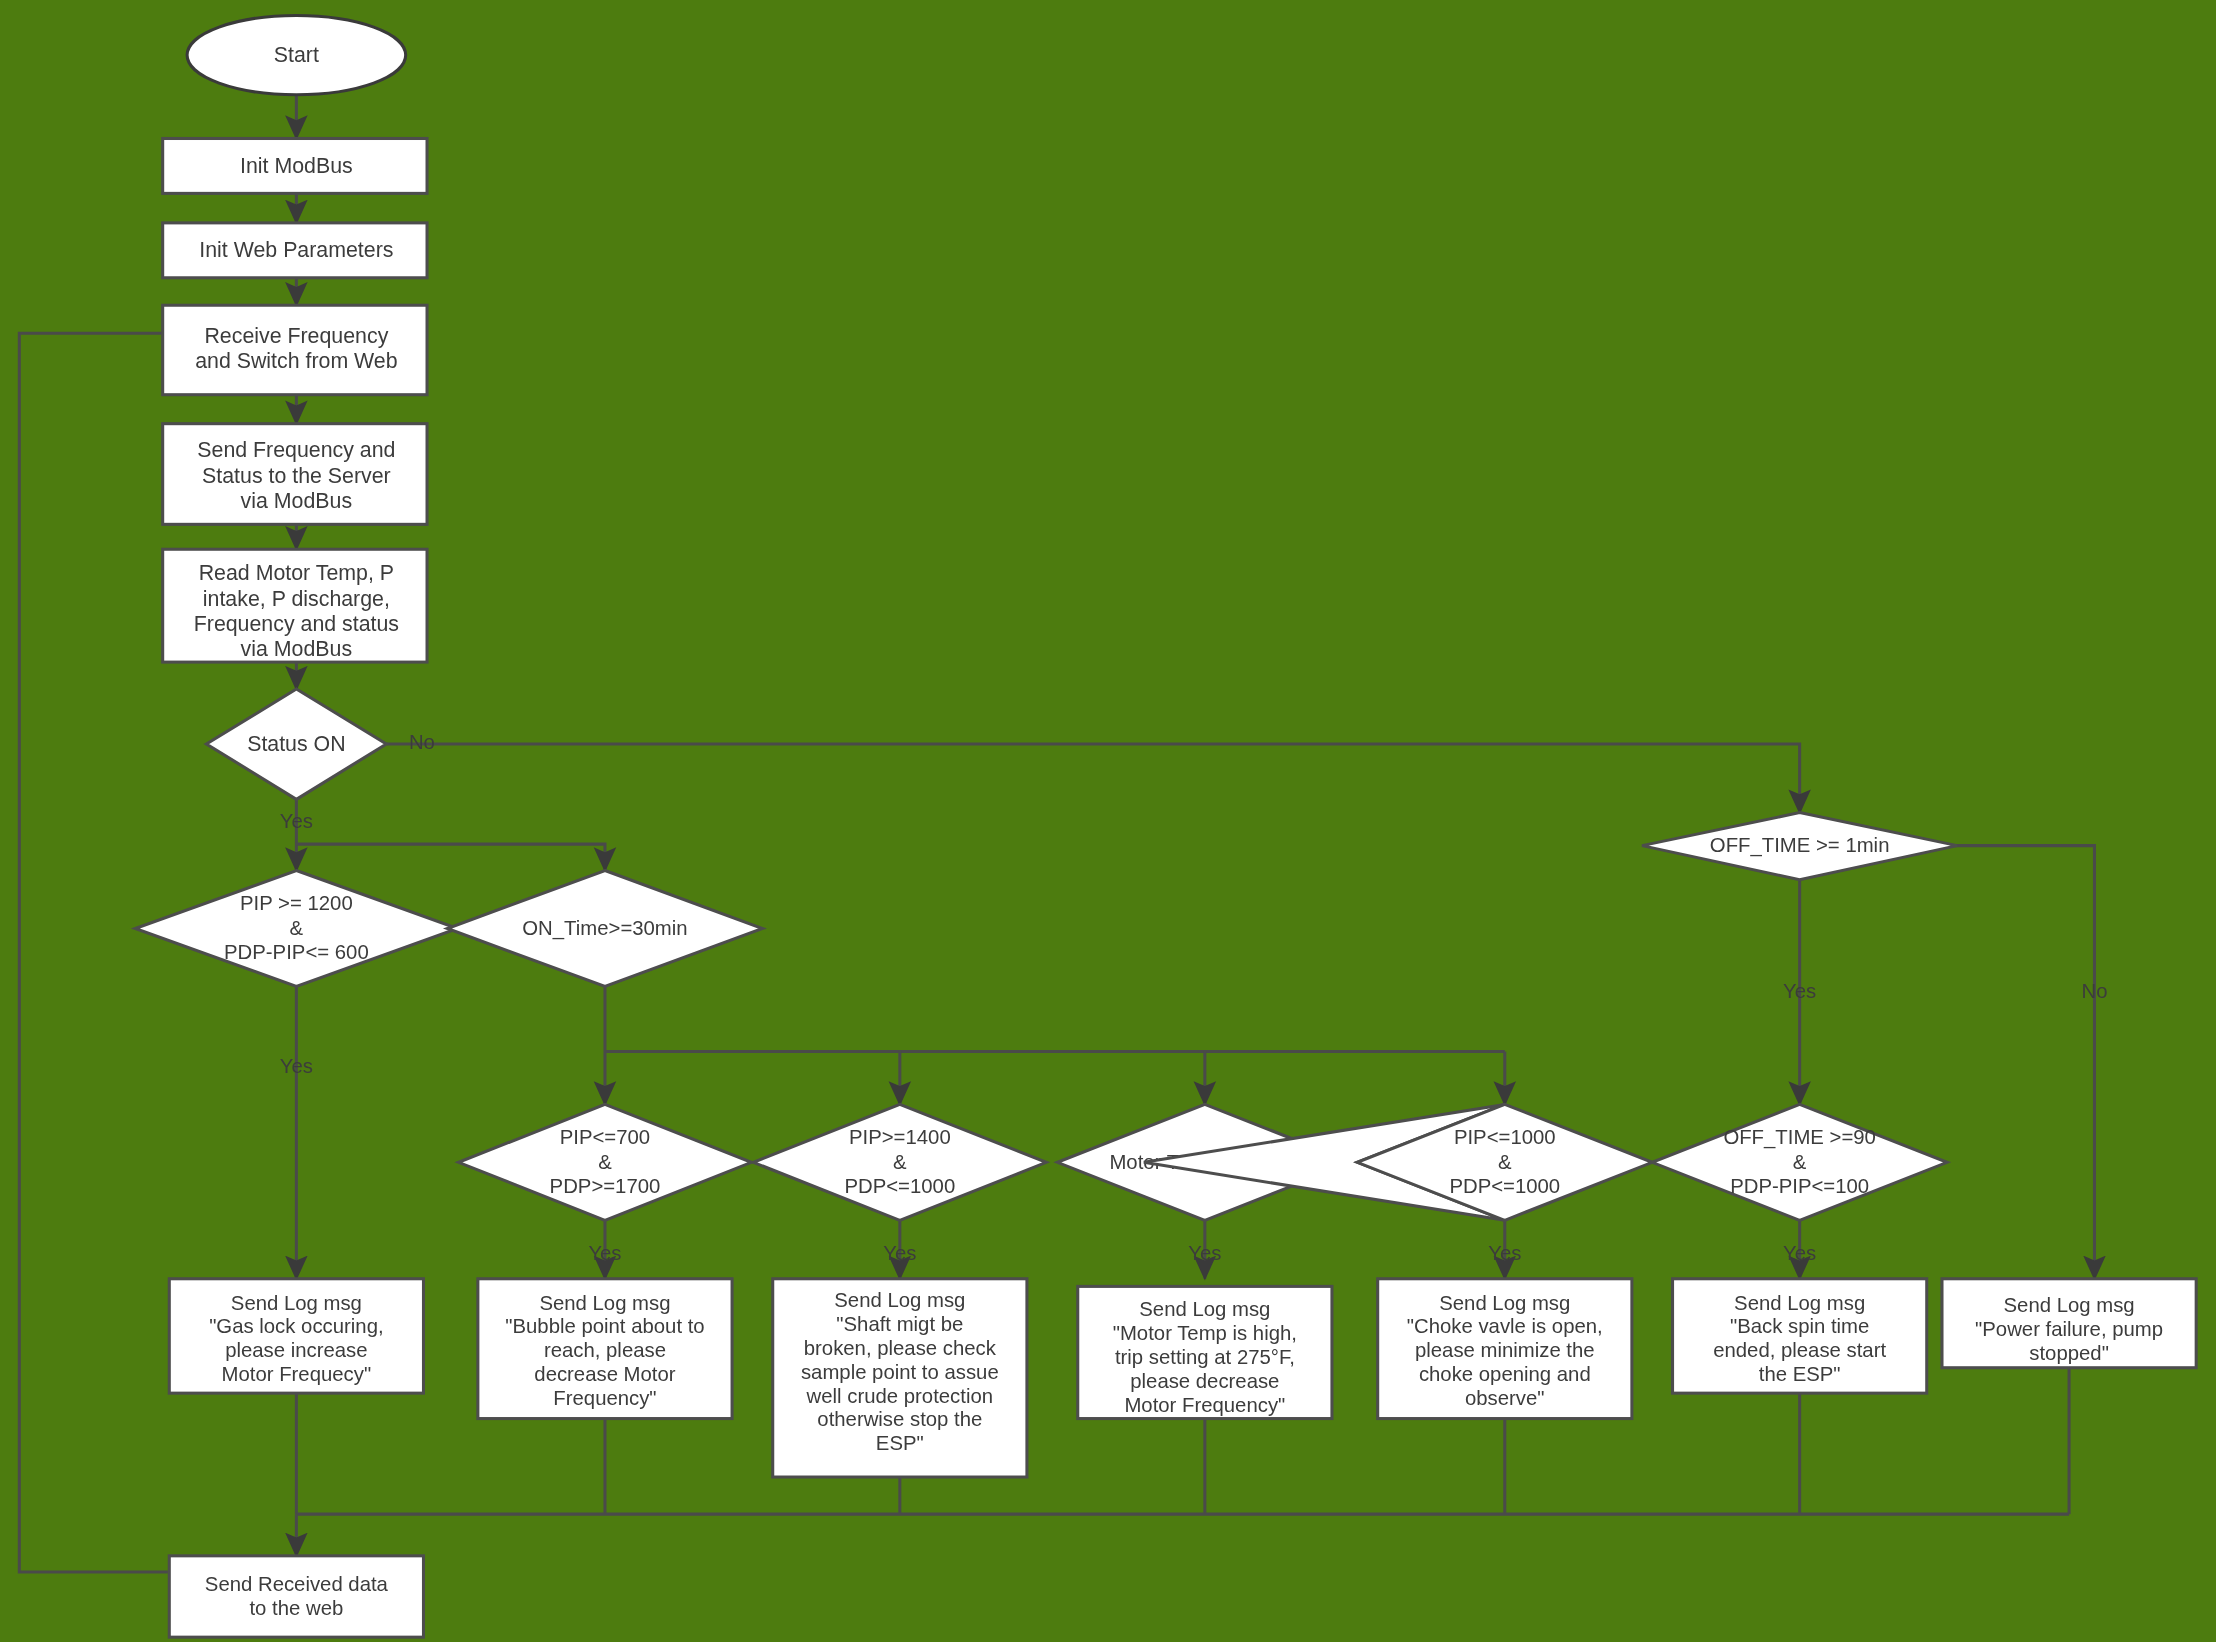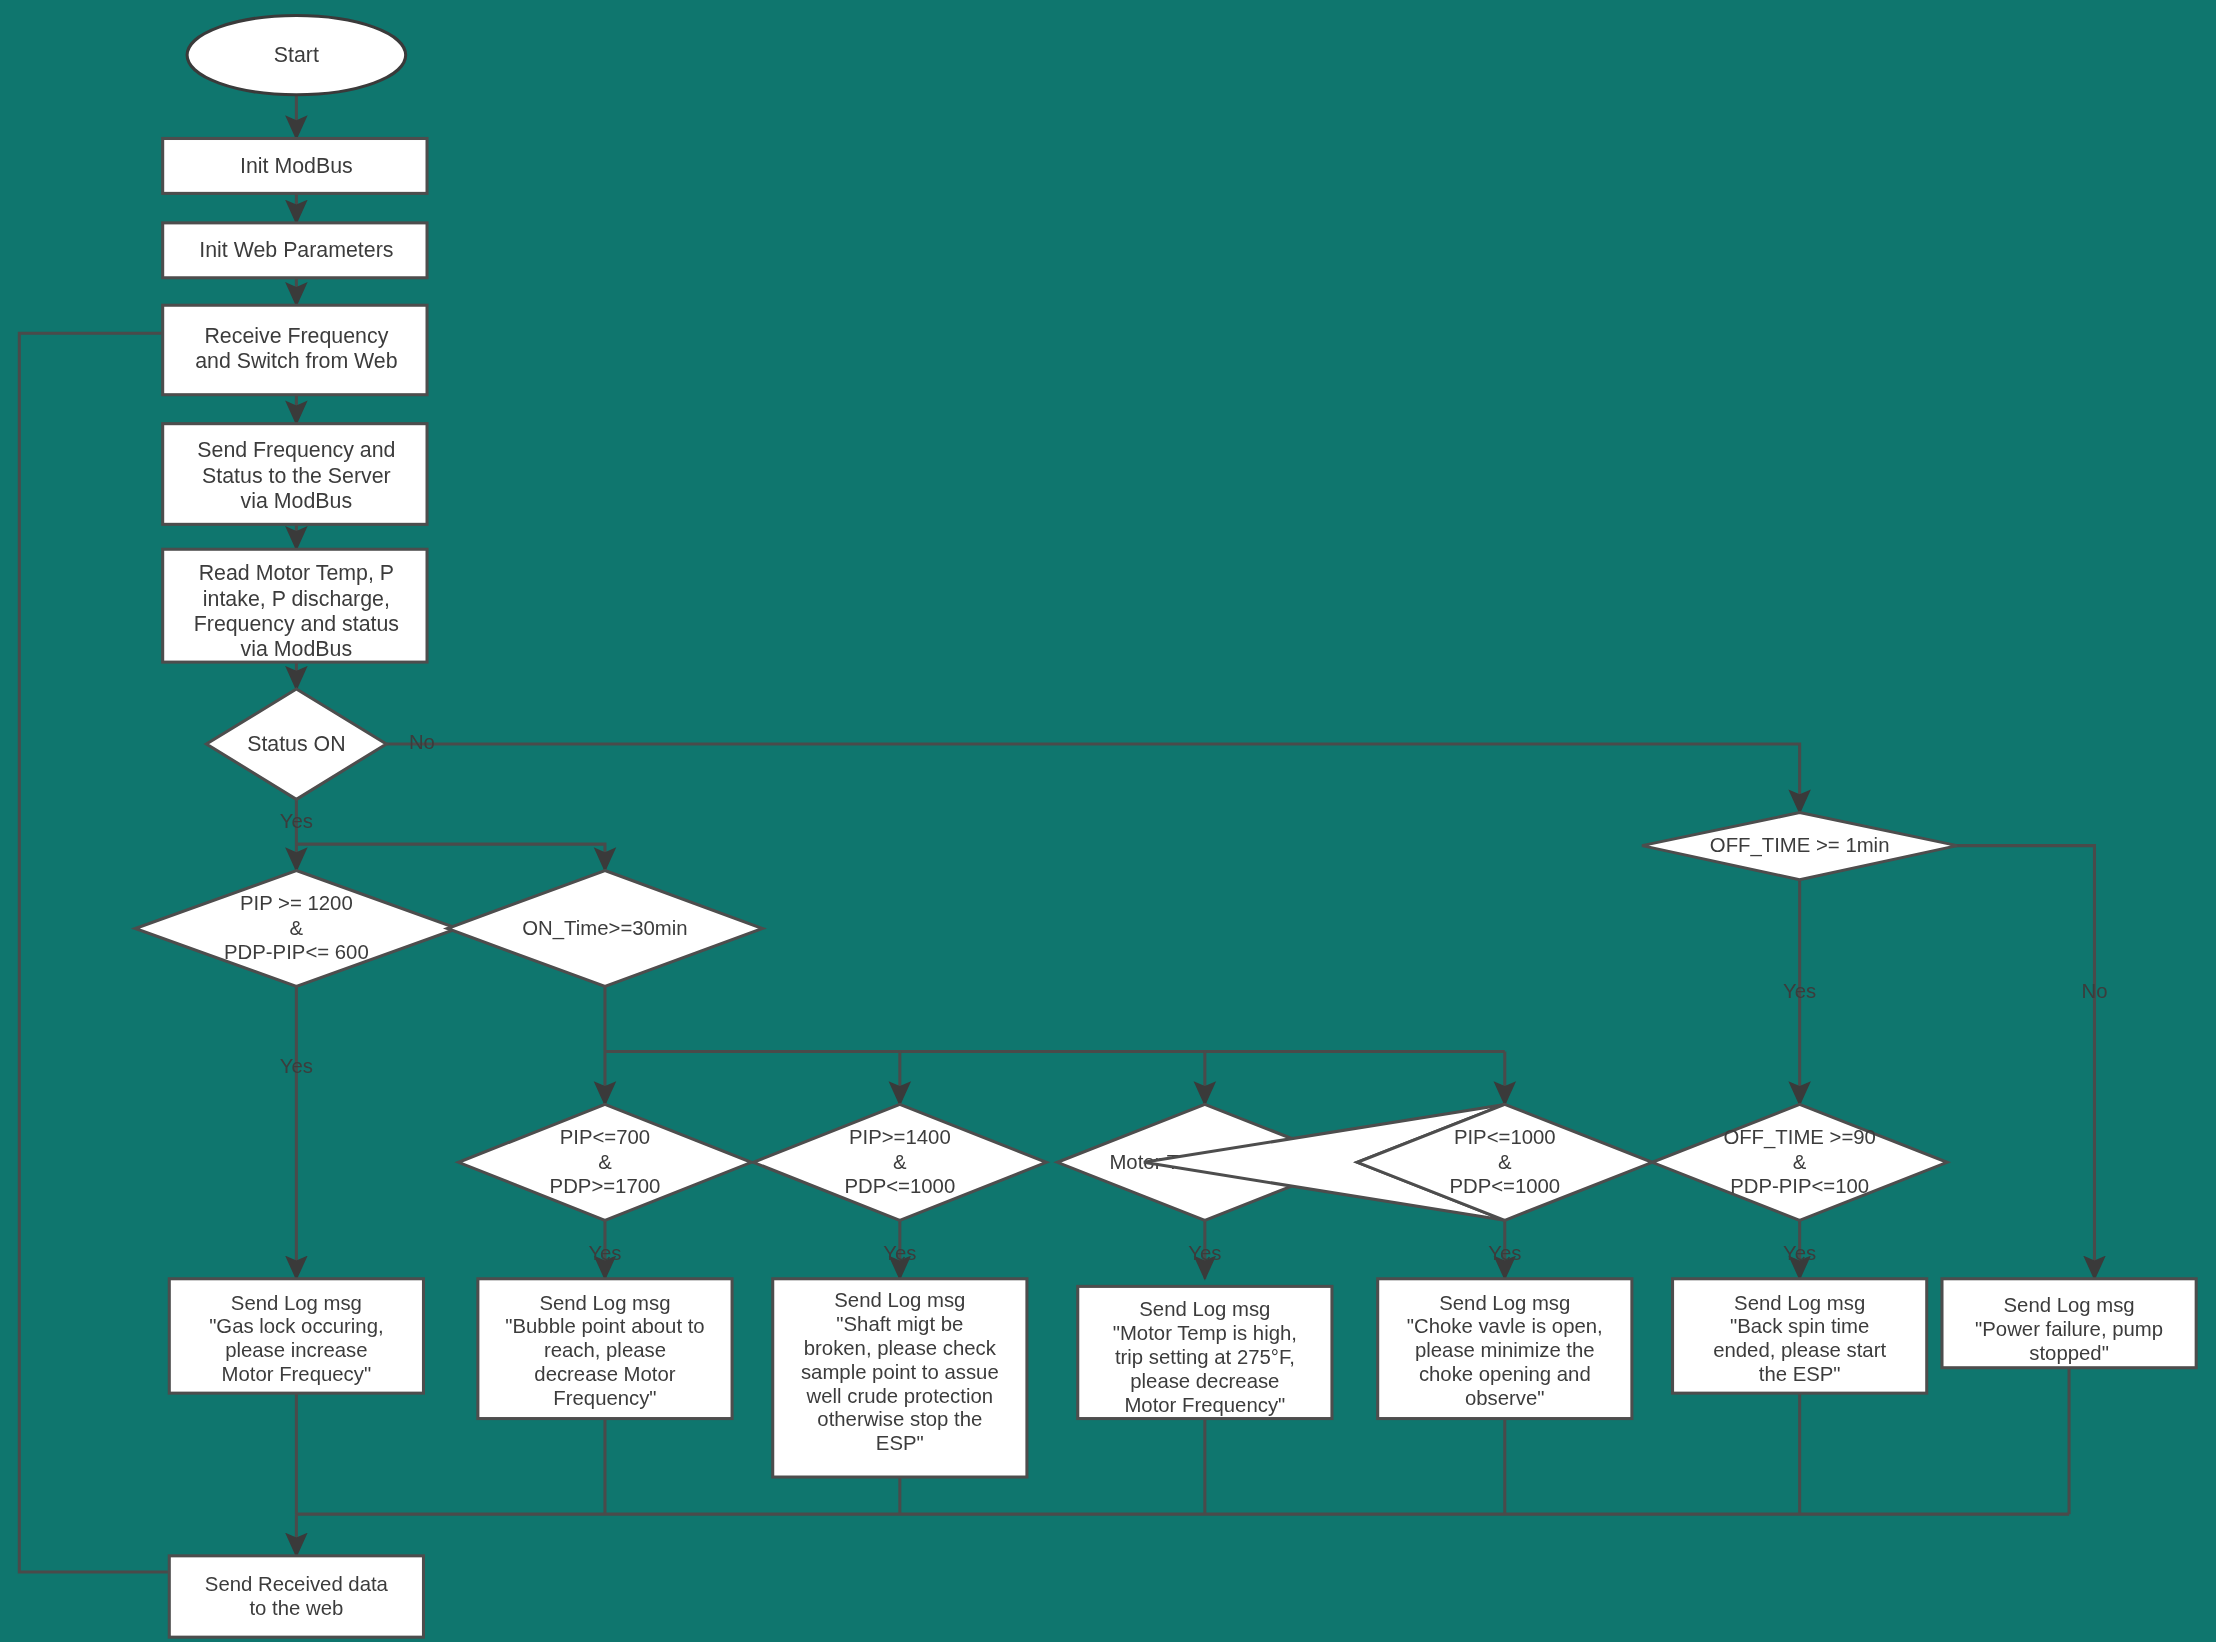--- a/index.html
+++ b/index.html
@@ -1,18 +1,18 @@
 <!DOCTYPE html>
 <html style="font-size:8.1px"><head>
 <meta charset="utf-8">
 <title>ESP Control Flowchart</title>
 <style>
   html,body{margin:0;padding:0;background:#ffffff;}
   body{font-family:"Liberation Sans",sans-serif;}
-  #stage{position:relative;width:2216px;height:1642px;background:#0f766e;overflow:hidden;}
+  #stage{position:relative;width:2216px;height:1642px;background:#4d7c0f;overflow:hidden;}
   svg#flow{position:absolute;left:0;top:0;width:2216px;height:1645px;display:block;}
   .shape{fill:#ffffff;stroke:#4d4d4d;stroke-width:6;}
   .shape-term{fill:#ffffff;stroke:#3a3a3a;stroke-width:6;}
   .conn{fill:none;stroke:#4a4a4a;stroke-width:6;stroke-linecap:butt;stroke-linejoin:miter;}
   .nodetext{font-family:"Liberation Sans",sans-serif;font-size:42px;fill:#3c3c3c;text-anchor:middle;dominant-baseline:middle;}
   .nodetext-sm{font-size:40px;}
   .edgelabel{font-family:"Liberation Sans",sans-serif;font-size:40px;fill:#3c3c3c;text-anchor:middle;dominant-baseline:middle;}
 </style>
 </head>
 <body>

